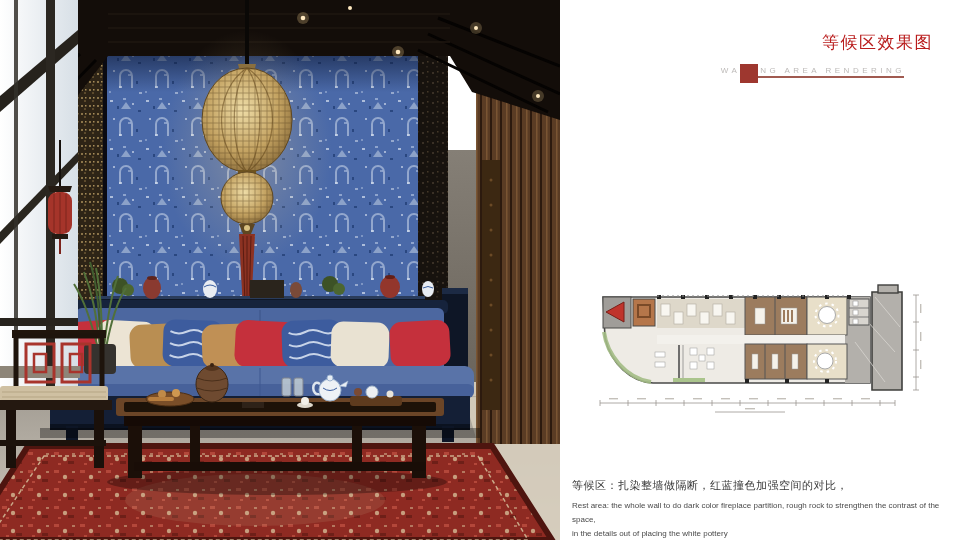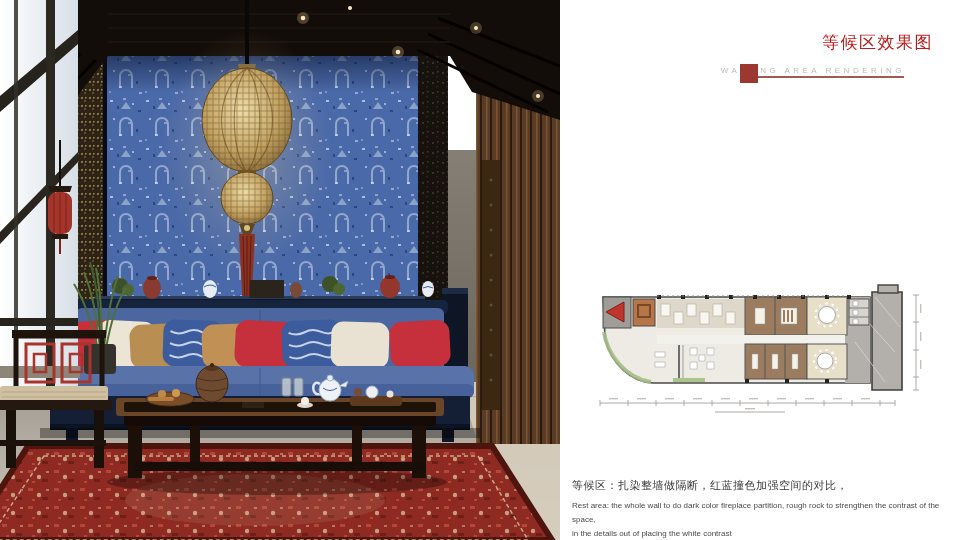--- a/index.html
+++ b/index.html
@@ -494,17 +494,17 @@
           <rect x="325" y="50" width="1.4" height="9"></rect>
       <rect x="325" y="78" width="1.4" height="9"></rect>
     </g>
   </svg>
   </div>
 
   <div class="caption">
     <div class="cap-zh">等候区：扎染整墙做隔断，红蓝撞色加强空间的对比，</div>
     <div class="cap-en">
       <div>Rest area: the whole wall to do dark color fireplace partition, rough rock to strengthen the contrast of the space,</div>
-      <div>in the details out of placing the white contrast</div>
+      <div>in the details out of placing the white pottery</div>
     </div>
   </div>
 
 </div>
 
 </body></html>

